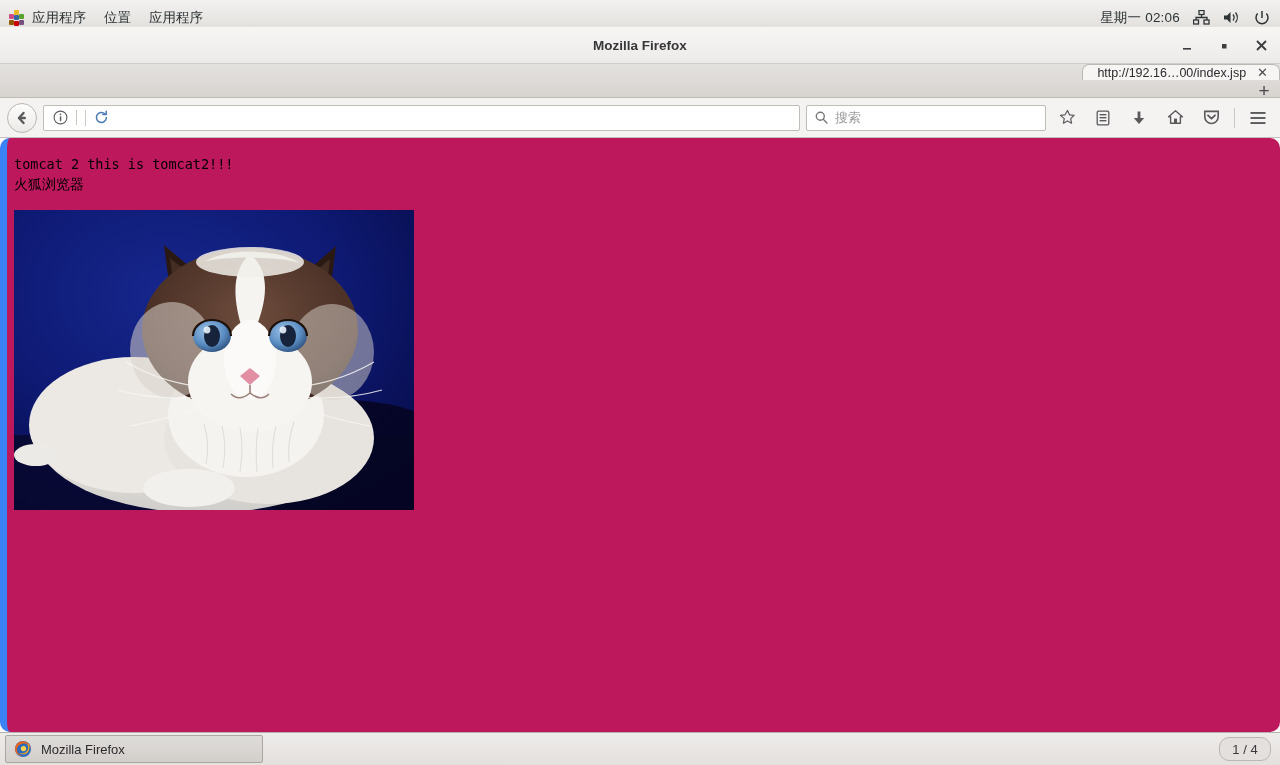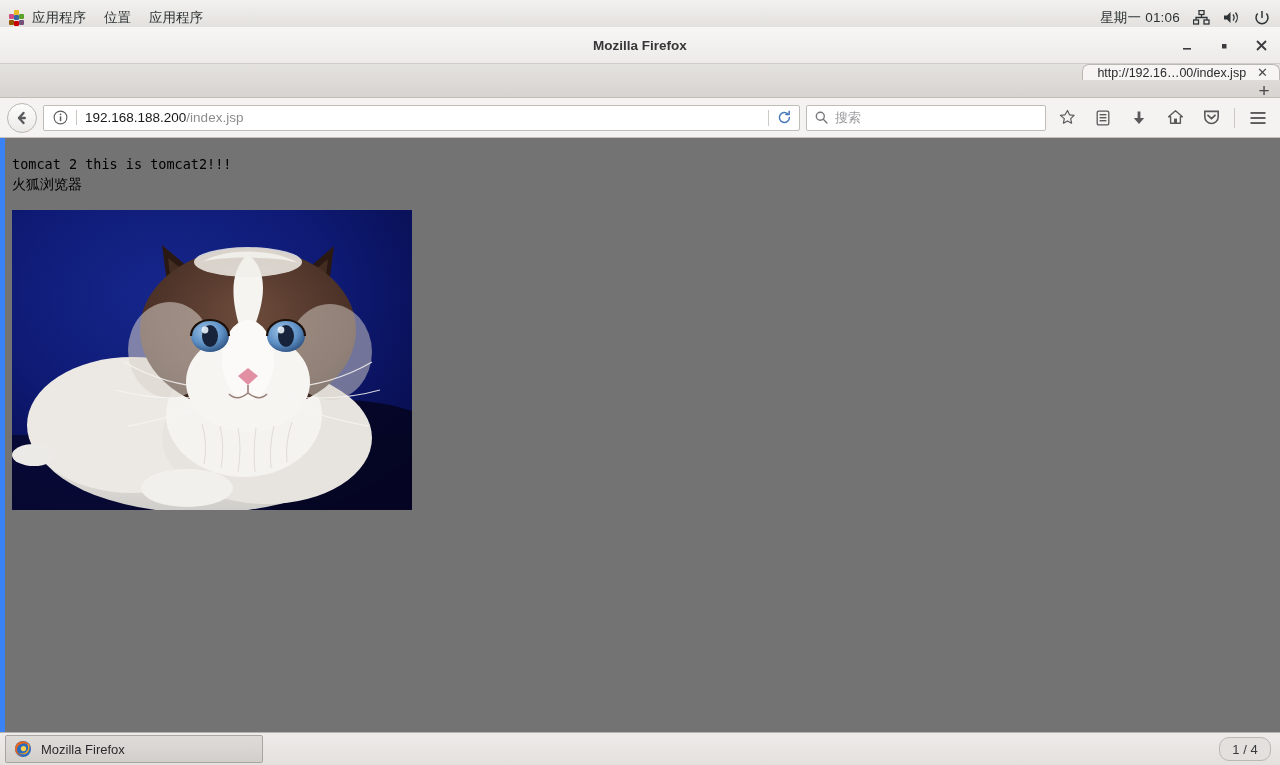--- a/index.html
+++ b/index.html
@@ -156,23 +156,24 @@
   .nav-icon {
     width: 30px; height: 30px; flex: none;
     display: flex; align-items: center; justify-content: center;
     color: #5a5a5d; cursor: default;
   }
   #navbar-sep { width: 1px; height: 20px; background: #cbc8c4; margin: 0 2px; flex: none; }
 
   
   #content-area {
     flex: 1 1 auto; position: relative;
-    background: #737373;
-    border-left: 5px solid #3b82f6;
+    background: #be185d;
+    border-left: 7px solid #3b82f6;
     overflow: hidden;
+    border-radius: 10px;
   }
   #page-text-1 {
     position: absolute; left: 7px; top: 18px;
     font-family: "DejaVu Sans Mono", "Liberation Mono", monospace;
     font-size: 13.5px; color: #000; white-space: pre;
   }
   #page-text-2 {
     position: absolute; left: 7px; top: 38px;
     font-family: "DejaVu Sans", sans-serif;
     font-size: 14px; color: #000;
@@ -235,21 +236,21 @@
 
   <div class="panel-menu">
     <span class="panel-menu-label">位置</span>
   </div>
 
   <div class="panel-menu">
     <span class="panel-menu-label">应用程序</span>
   </div>
 
   <div class="panel-right">
-    <span id="clock">星期一 01:06</span>
+    <span id="clock">星期一 02:06</span>
 
     <span style="display:flex;align-items:center">
       <svg width="17" height="15" viewBox="0 0 17 15">
         <rect x="6" y="0.5" width="5" height="4" fill="none" stroke="#2e3436" stroke-width="1.3"></rect>
         <rect x="0.5" y="10" width="5" height="4" fill="none" stroke="#2e3436" stroke-width="1.3"></rect>
         <rect x="11" y="10" width="5" height="4" fill="none" stroke="#2e3436" stroke-width="1.3"></rect>
         <path d="M8.5 4.5 v3 M3 10 v-2.5 h11 V10" fill="none" stroke="#2e3436" stroke-width="1.3"></path>
       </svg>
     </span>
 
@@ -312,21 +313,20 @@
 
     <div id="urlbar">
       <span id="identity-icon">
         <svg width="15" height="15" viewBox="0 0 15 15">
           <circle cx="7.5" cy="7.5" r="6.4" fill="none" stroke="#5c5c5f" stroke-width="1.1"></circle>
           <circle cx="7.5" cy="4.3" r="0.85" fill="#5c5c5f"></circle>
           <rect x="6.8" y="6.2" width="1.5" height="5" rx="0.6" fill="#5c5c5f"></rect>
         </svg>
       </span>
       <span id="identity-sep"></span>
-      <span id="url-text"><span id="url-host">192.168.188.200</span><span>/index.jsp</span></span>
       <span id="urlbar-right">
         <span id="urlbar-sep"></span>
         <span id="reload-button">
           <svg width="15" height="15" viewBox="0 0 15 15">
             <path d="M12.4 7.5a5 5 0 1 1-1.6-3.7" fill="none" stroke="#4a7ab5" stroke-width="1.5" stroke-linecap="round"></path>
             <path d="M12.2 1.3v3.3H8.9" fill="none" stroke="#4a7ab5" stroke-width="1.5" stroke-linecap="round" stroke-linejoin="round"></path>
           </svg>
         </span>
       </span>
     </div>

